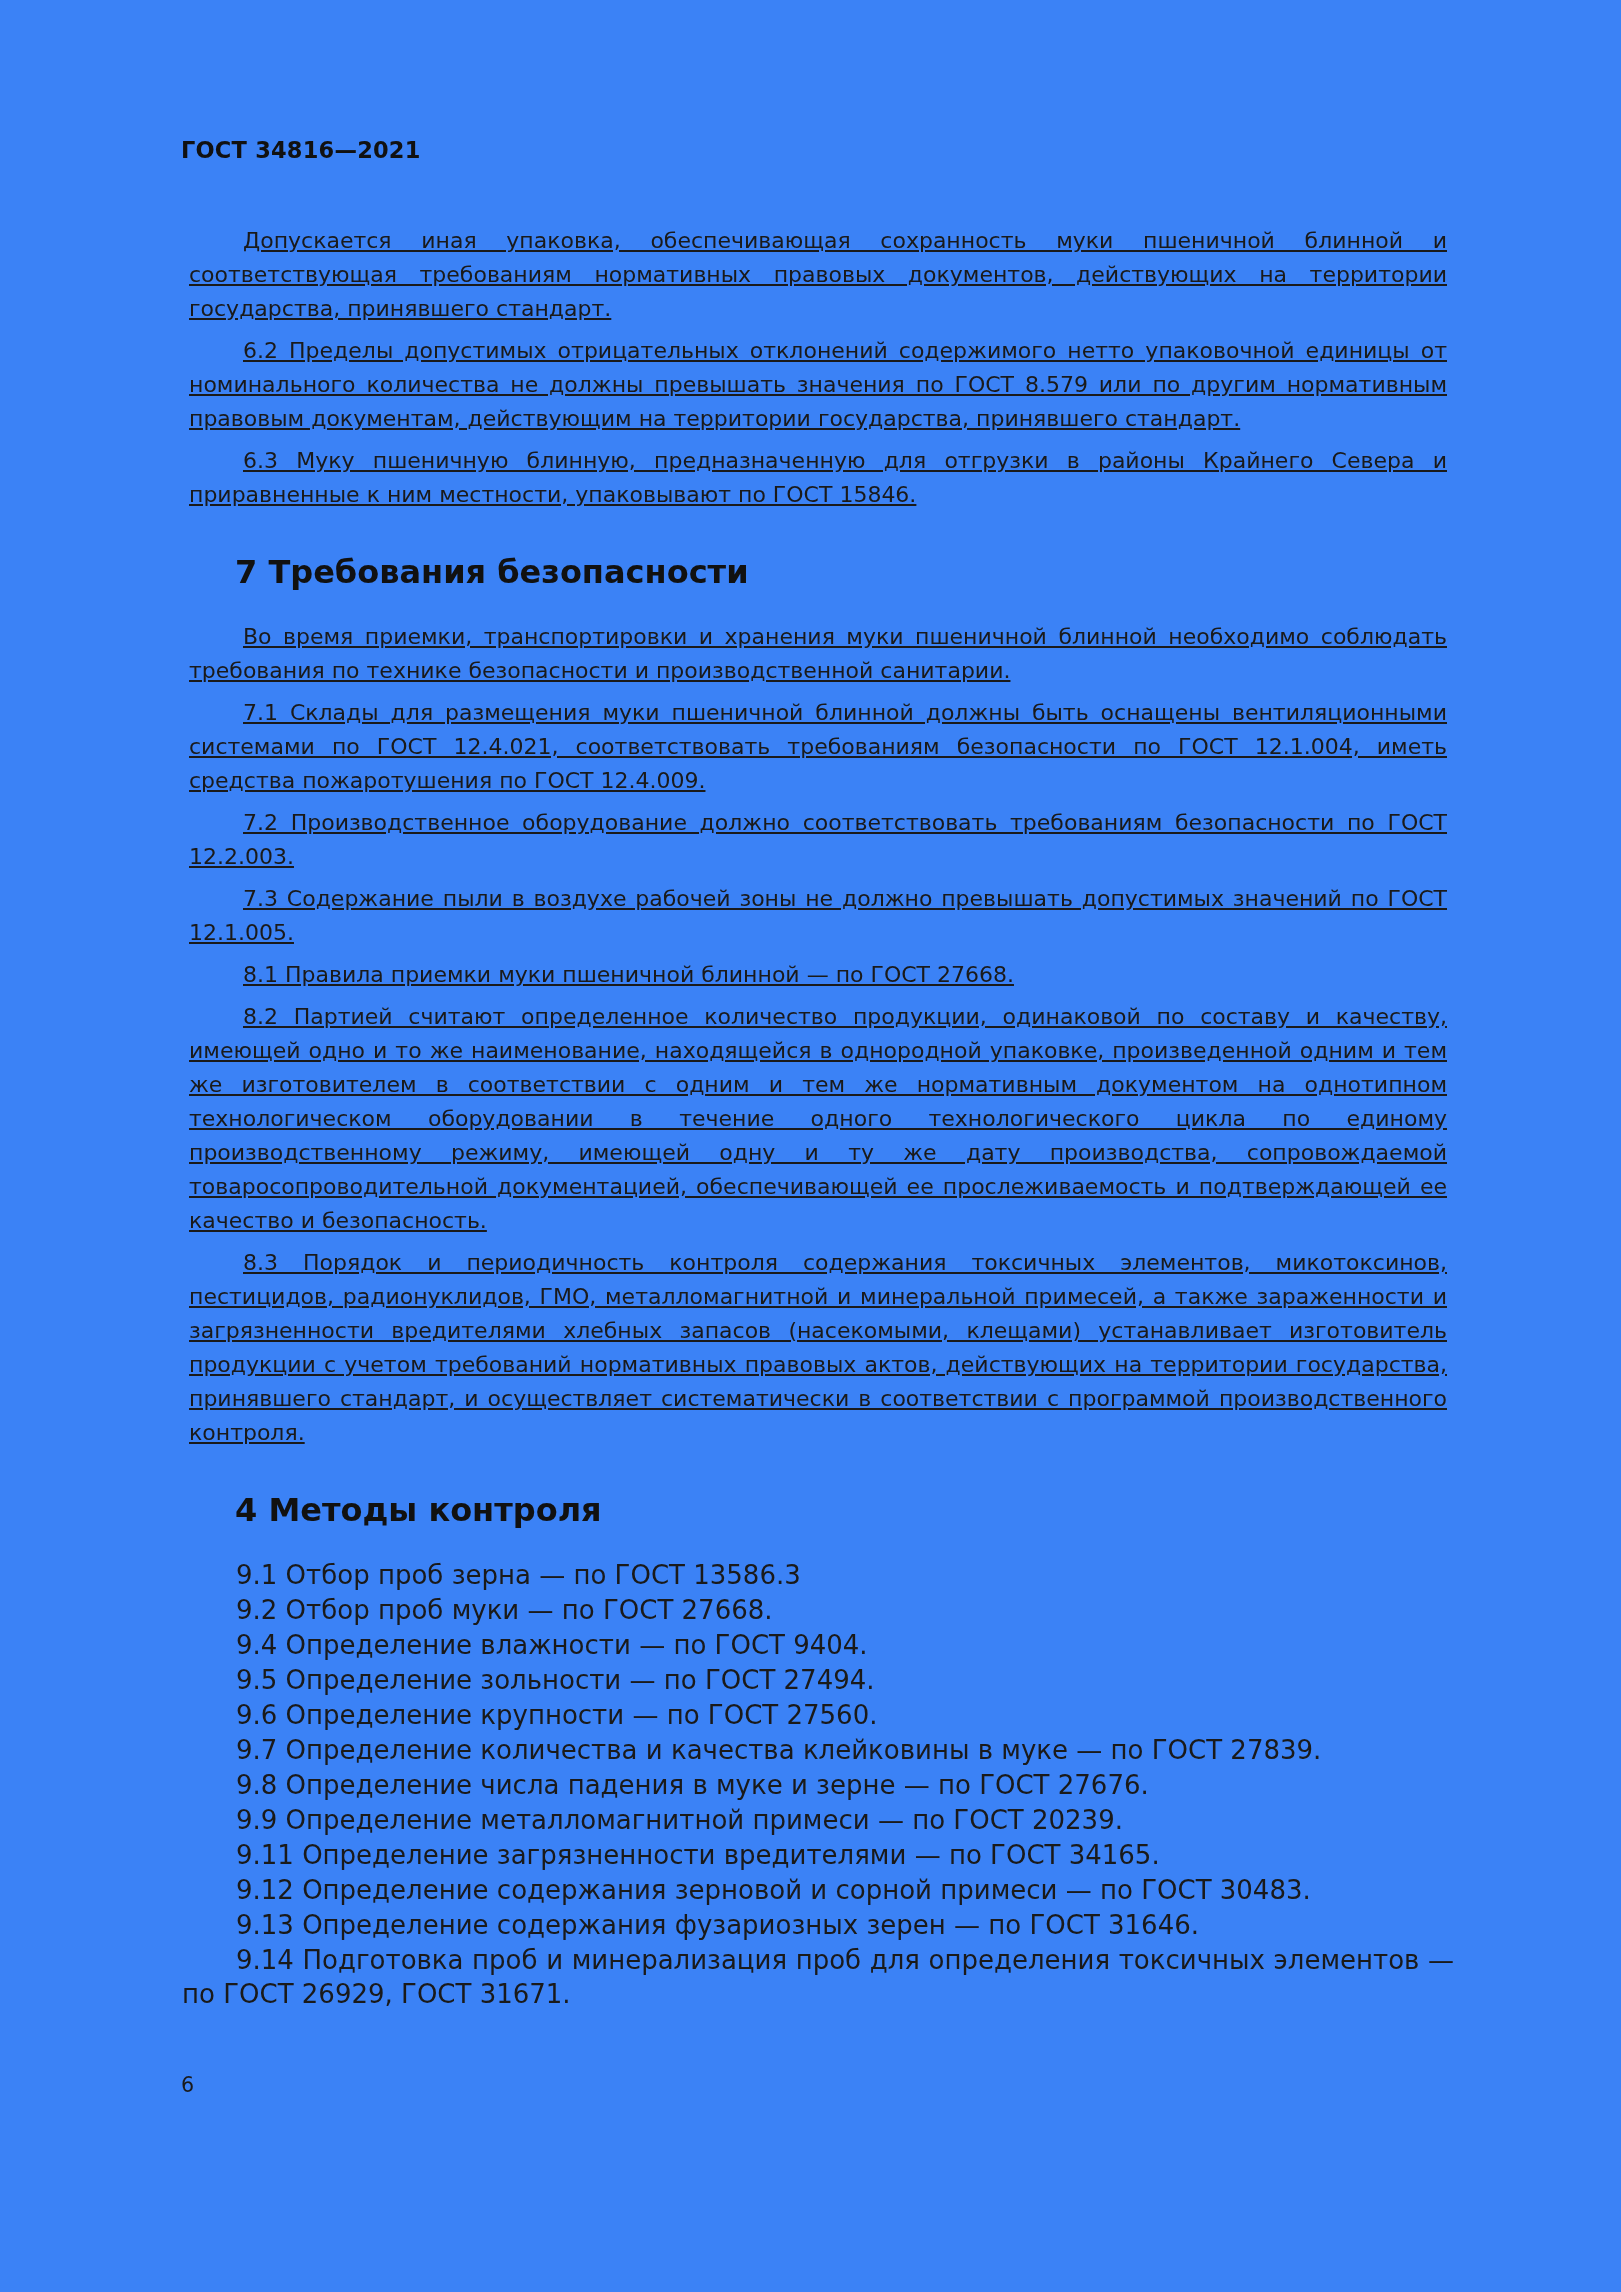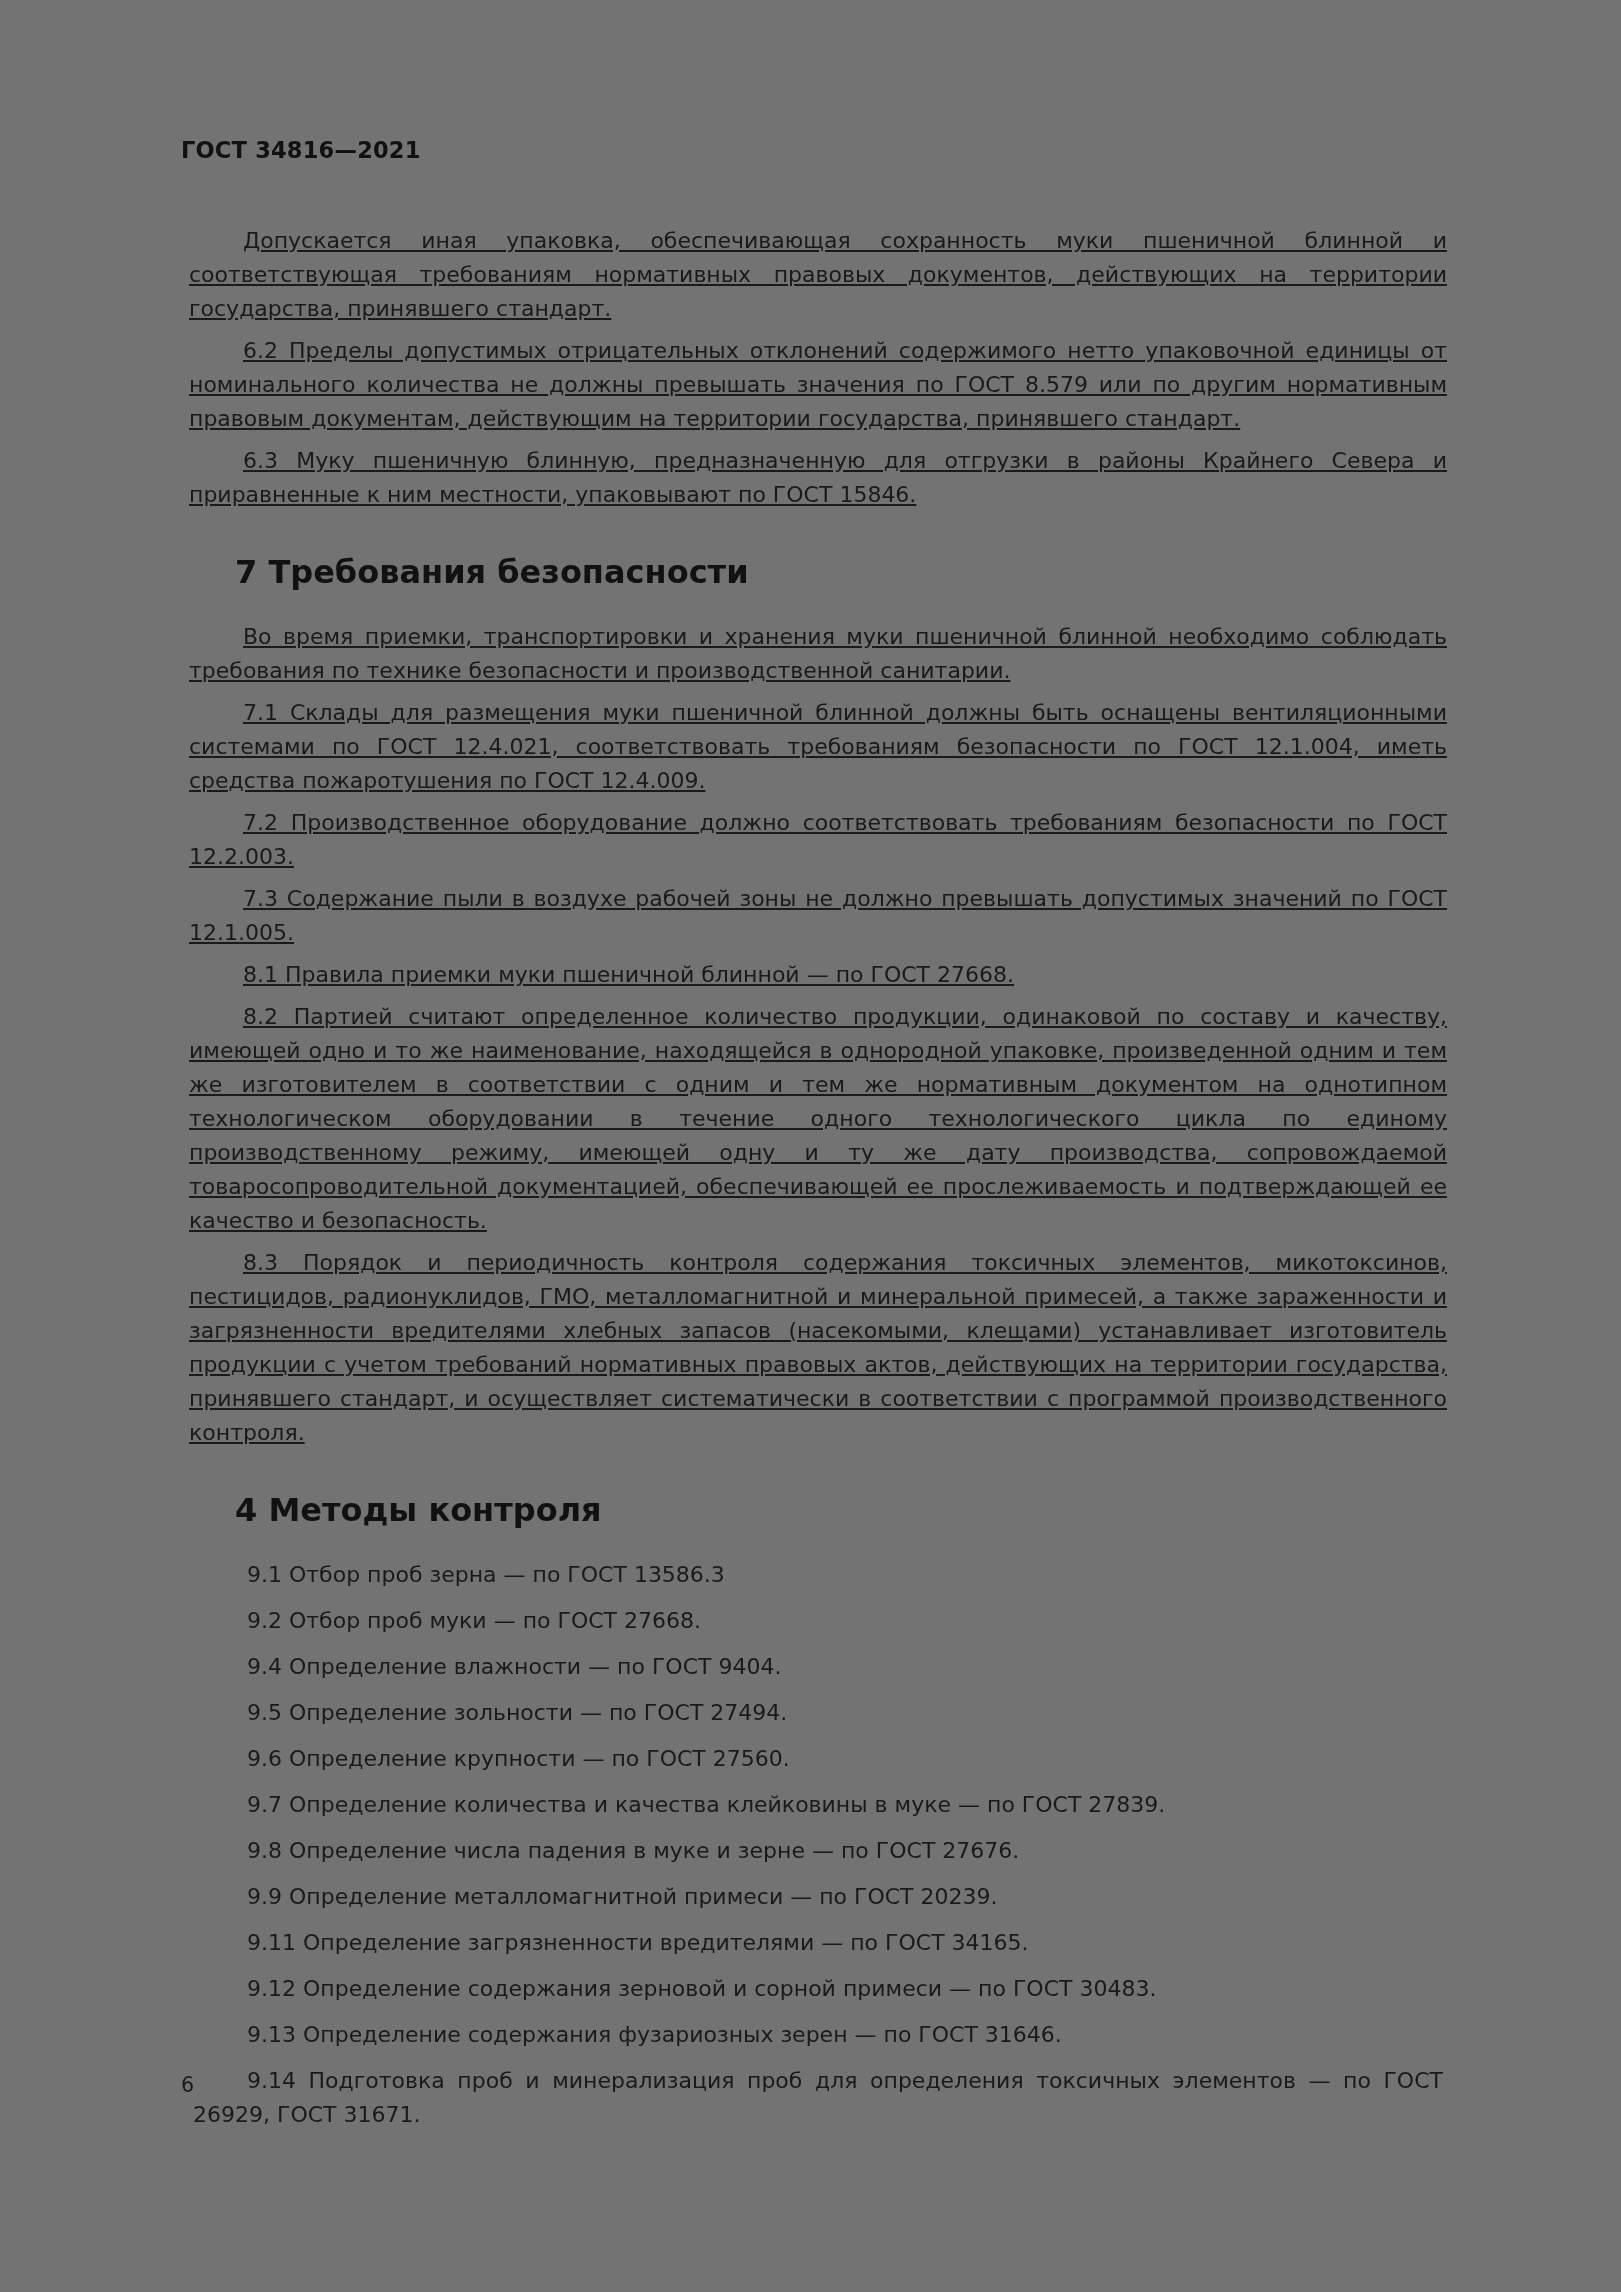--- a/index.html
+++ b/index.html
@@ -4,21 +4,21 @@
 <style>
   html, body {
     margin: 0;
     padding: 0;
     background: #ffffff;
   }
   .page {
     position: relative;
     width: 1621px;
     height: 2293px;
-    background: #737373;
+    background: #3b82f6;
     font-family: "DejaVu Sans", "Liberation Sans", sans-serif;
     color: #1a1a1a;
     box-sizing: border-box;
   }
   .content {
     position: absolute;
     left: 181px;
     top: 137px;
     width: 1274px;
   }
@@ -43,23 +43,23 @@
     font-size: 32px;
     font-weight: bold;
     margin: 41px 0 29px 0;
     text-indent: 54px;
     color: #111;
   }
   .list-block {
     margin: 0;
   }
   .list-block p {
-    font-size: 22px;
+    font-size: 26px;
     line-height: 34px;
-    margin: 12px;
+    margin: 1px;
     text-indent: 54px;
     text-align: left;
   }
   .list-block p.justified {
     text-align: justify;
   }
   .page-number {
     position: absolute;
     left: 181px;
     top: 2073px;

